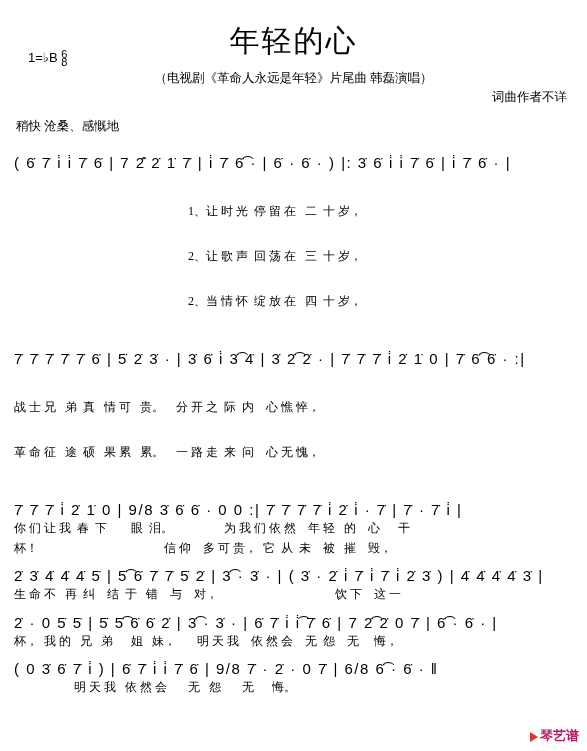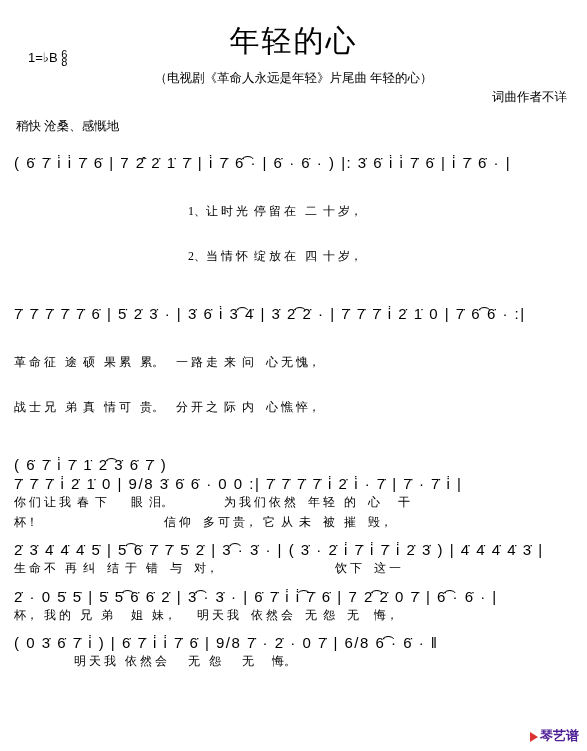--- a/index.html
+++ b/index.html
@@ -9,60 +9,60 @@
   .keysig { position: absolute; left: 28px; top: 50px; font-size: 13px; font-family: Liberation Sans, sans-serif; }
   .subtitle { text-align: center; font-size: 12.5px; margin-top: 8px; }
   .credit { text-align: right; font-size: 12.5px; margin-top: 2px; padding-right: 6px; }
   .tempo { font-size: 12.5px; margin-top: 12px; margin-left: 2px; }
   .score { margin-top: 14px; }
   .line { margin-bottom: 6px; }
   .notes { font-family: Arial, "SimSun", sans-serif; font-size: 15px; font-weight: normal; letter-spacing: 1.5px; white-space: nowrap; line-height: 1.8; }
   .lyrics { font-size: 12px; white-space: pre; line-height: 1.3; margin-top: -2px; }
   .lyrics.multi { line-height: 1.25; }
   .note-line { position: relative; }
-  .watermark { position: absolute; right: 8px; bottom: 6px; font-size: 13px; color: #4c1d95; font-weight: bold; }
+  .watermark { position: absolute; right: 8px; bottom: 6px; font-size: 13px; color: #be185d; font-weight: bold; }
   .watermark .logo { display:inline-block; width:0; height:0; border-left:8px solid #d33; border-top:5px solid transparent; border-bottom:5px solid transparent; margin-right:2px; vertical-align:middle; }
   .ts { font-size: 12px; display:inline-block; vertical-align: middle; line-height: 0.7; }
   .ts sup, .ts sub { display:block; font-size: 11px; }
 </style>
 </head>
 <body>
 
 <div class="page">
   <h1 class="title">年轻的心</h1>
 
   <div class="keysig">
     <span>1=♭B</span>
     <span class="ts"><sup>6</sup><sub>8</sub></span>
   </div>
 
-  <div class="subtitle">（电视剧《革命人永远是年轻》片尾曲 年轻的心）</div>
+  <div class="subtitle">（电视剧《革命人永远是年轻》片尾曲 韩磊演唱）</div>
   <div class="credit">词曲作者不详</div>
   <div class="tempo">稍快 沧桑、感慨地</div>
 
   <div class="score">
 
     <div class="line">
       <div class="notes note-line">( 6̇ 7̇ i̇  i̇ 7̇ 6̇ | 7  2̇̂ 2̇ 1̇ 7̇ | i̇ 7̇ 6̇͡ · | 6̇ · 6̇ · ) |: 3̇ 6̇ i̇  i̇ 7̇ 6̇ | i̇  7̇ 6̇ ·  |</div>
       <div class="lyrics multi">
         <div>                                                          1、让 时 光  停 留 在   二  十 岁，</div>
+        <div>                                                          2、让 歌 声  回 荡 在   三  十 岁，</div>
         <div>                                                          2、当 情 怀  绽 放 在   四  十 岁，</div>
       </div>
     </div>
 
     <div class="line">
       <div class="notes">7̇ 7̇ 7̇  7̇ 7̇ 6̇ | 5̇ 2̇  3̇ ·  | 3̇ 6̇ i̇  3̇͡ 4̇ | 3̇ 2̇͡ 2̇ ·   | 7̇ 7̇ 7̇ i̇  2̇ 1̇ 0 | 7̇ 6̇͡ 6̇ · :|</div>
       <div class="lyrics multi">
+        <div>战 士 兄   弟  真   情 可   贵。    分 开 之  际  内    心 憔 悴，</div>
         <div>革 命 征   途  硕   果 累   累。    一 路 走  来  问    心 无 愧，</div>
-        <div>战 士 兄   弟  真   情 可   贵。    分 开 之  际  内    心 憔 悴，</div>
       </div>
     </div>
 
     <div class="line">
-      <div class="notes" style="margin-bottom:-8px;">                               ( 6̇ 7̇ i̇ 7̇ 1̇ 2̇͡  3̇ 6̇ 7̇ )</div>
       <div class="notes">7̇ 7̇ 7̇ i̇  2̇ 1̇ 0 | 9/8 3̇  6̇  6̇ ·     0 0   :|  7̇ 7̇ 7̇ 7̇ i̇  2̇ i̇ · 7̇ | 7̇ ·  7̇ i̇ |</div>
       <div class="lyrics">你 们 让 我  春  下        眼  泪。                 为 我 们 依 然    年 轻   的    心      干</div>
     </div>
 
     <div class="line">
       <div class="lyrics">杯！                                          信 仰    多 可 贵，  它  从  未    被   摧    毁，</div>
     </div>
 
     <div class="line">
       <div class="notes">2̇ 3̇ 4̇  4̇ 4̇ 5̇ | 5̇͡ 6̇  7̇  7̇ 5̇ 2̇ | 3̇͡ · 3̇ ·  | ( 3̇ ·  2̇ i̇ 7̇ i̇ 7̇ i̇ 2̇ 3̇ ) | 4̇ 4̇  4̇ 4̇ 3̇ |</div>

